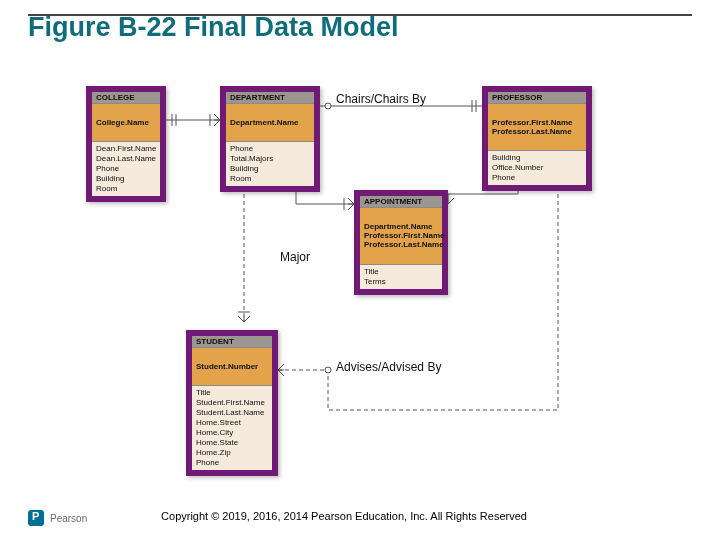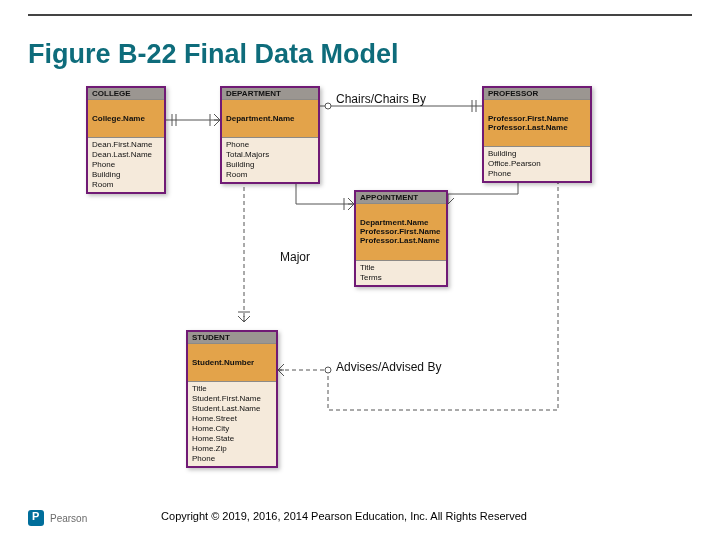--- a/index.html
+++ b/index.html
@@ -6,21 +6,21 @@
   body {
     width: 720px;
     height: 540px;
     font-family: Arial, Helvetica, sans-serif;
     background: #fff;
     position: relative;
     overflow: hidden;
   }
   .title {
     position: absolute;
-    top: 39px;
+    top: 12px;
     left: 28px;
     font-size: 27px;
     font-weight: bold;
     color: #0e6c7b;
   }
   .rule {
     position: absolute;
     top: 14px;
     left: 28px;
     width: 664px;
@@ -32,21 +32,21 @@
     top: 70px;
     left: 28px;
     width: 664px;
     height: 410px;
   }
   .entity {
     position: absolute;
     font-size: 8px;
     color: #111;
     background: #d946ef;
-    border: 2px solid #701a75;
+    border: 6px solid #701a75;
     box-shadow: 2px 2px 4px rgba(0,0,0,0.25);
   }
   .entity .etitle {
     background: #9b9691;
     color: #111;
     padding: 1px 4px;
     font-weight: bold;
     border-bottom: 1px solid #8d8a86;
     font-size: 8px;
   }
@@ -193,21 +193,21 @@
   </div>
 
   <div class="entity" style="left:454px; top:16px; width:110px;">
     <div class="etitle">PROFESSOR</div>
     <div class="pk">
       <div>Professor.First.Name</div>
       <div>Professor.Last.Name</div>
     </div>
     <div class="attrs">
       <div>Building</div>
-      <div>Office.Pearson</div>
+      <div>Office.Number</div>
       <div>Phone</div>
     </div>
   </div>
 
   <div class="entity" style="left:326px; top:120px; width:94px;">
     <div class="etitle">APPOINTMENT</div>
     <div class="pk">
       <div>Department.Name</div>
       <div>Professor.First.Name</div>
       <div>Professor.Last.Name</div>

